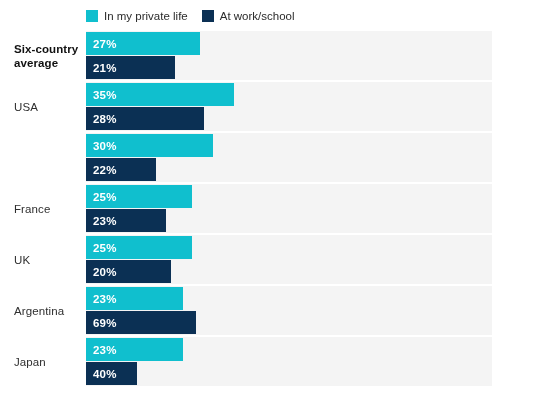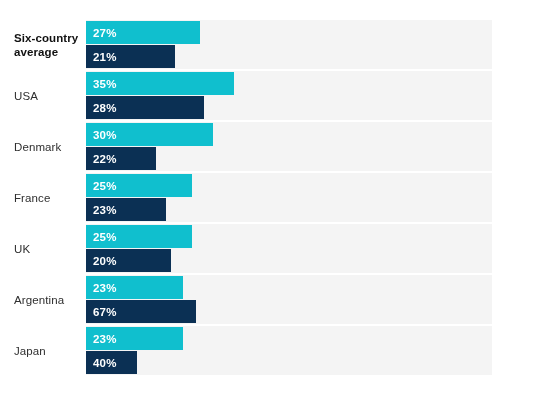--- a/index.html
+++ b/index.html
@@ -48,21 +48,21 @@
     font-size: 11.5px;
     line-height: 13px;
     color: #2b2b2b;
     white-space: nowrap;
   }
 
   
   .rows {
     position: absolute;
     left: 0;
-    top: 20px;
+    top: 31px;
     width: 554px;
     text-decoration: underline;
   }
   .row {
     position: relative;
     height: 49px;
     margin-bottom: 2px;
   }
   .row-label {
     position: absolute;
@@ -112,20 +112,30 @@
     padding-left: 7px;
     letter-spacing: 0.2px;
     white-space: nowrap;
   }
 </style>
 </head>
 <body>
 
 <div id="chart-root">
 
+  <div class="legend">
+    <div class="legend-entry">
+      <span class="legend-swatch" style="background: rgb(16, 191, 206);"></span>
+      <span class="legend-label">In my private life</span>
+    </div>
+    <div class="legend-entry">
+      <span class="legend-swatch" style="background: rgb(11, 48, 84);"></span>
+      <span class="legend-label">At work/school</span>
+    </div>
+  </div>
 
   <div class="rows" id="rows">
       <div class="row is-average">
         <div class="row-label">Six-country average</div>
         <div class="track" style="background: rgb(244, 244, 244);">
           <div class="bar private" style="width: 114.188px; background: rgb(16, 191, 206);">
             <span class="bar-value">27%</span>
           </div>
           <div class="bar work" style="width: 88.8125px; background: rgb(11, 48, 84);">
             <span class="bar-value">21%</span>
@@ -137,21 +147,20 @@
         <div class="track" style="background: rgb(244, 244, 244);">
           <div class="bar private" style="width: 148.021px; background: rgb(16, 191, 206);">
             <span class="bar-value">35%</span>
           </div>
           <div class="bar work" style="width: 118.417px; background: rgb(11, 48, 84);">
             <span class="bar-value">28%</span>
           </div>
         </div>
       </div>
       <div class="row">
-        <div class="row-label">Denmark</div>
         <div class="track" style="background: rgb(244, 244, 244);">
           <div class="bar private" style="width: 126.875px; background: rgb(16, 191, 206);">
             <span class="bar-value">30%</span>
           </div>
           <div class="bar work" style="width: 70px; background: rgb(11, 48, 84);">
             <span class="bar-value">22%</span>
           </div>
         </div>
       </div>
       <div class="row">
@@ -176,21 +185,21 @@
           </div>
         </div>
       </div>
       <div class="row">
         <div class="row-label">Argentina</div>
         <div class="track" style="background: rgb(244, 244, 244);">
           <div class="bar private" style="width: 97.2708px; background: rgb(16, 191, 206);">
             <span class="bar-value">23%</span>
           </div>
           <div class="bar work" style="width: 109.958px; background: rgb(11, 48, 84);">
-            <span class="bar-value">67%</span>
+            <span class="bar-value">69%</span>
           </div>
         </div>
       </div>
       <div class="row">
         <div class="row-label">Japan</div>
         <div class="track" style="background: rgb(244, 244, 244);">
           <div class="bar private" style="width: 97.2708px; background: rgb(16, 191, 206);">
             <span class="bar-value">23%</span>
           </div>
           <div class="bar work" style="width: 50.75px; background: rgb(11, 48, 84);">

